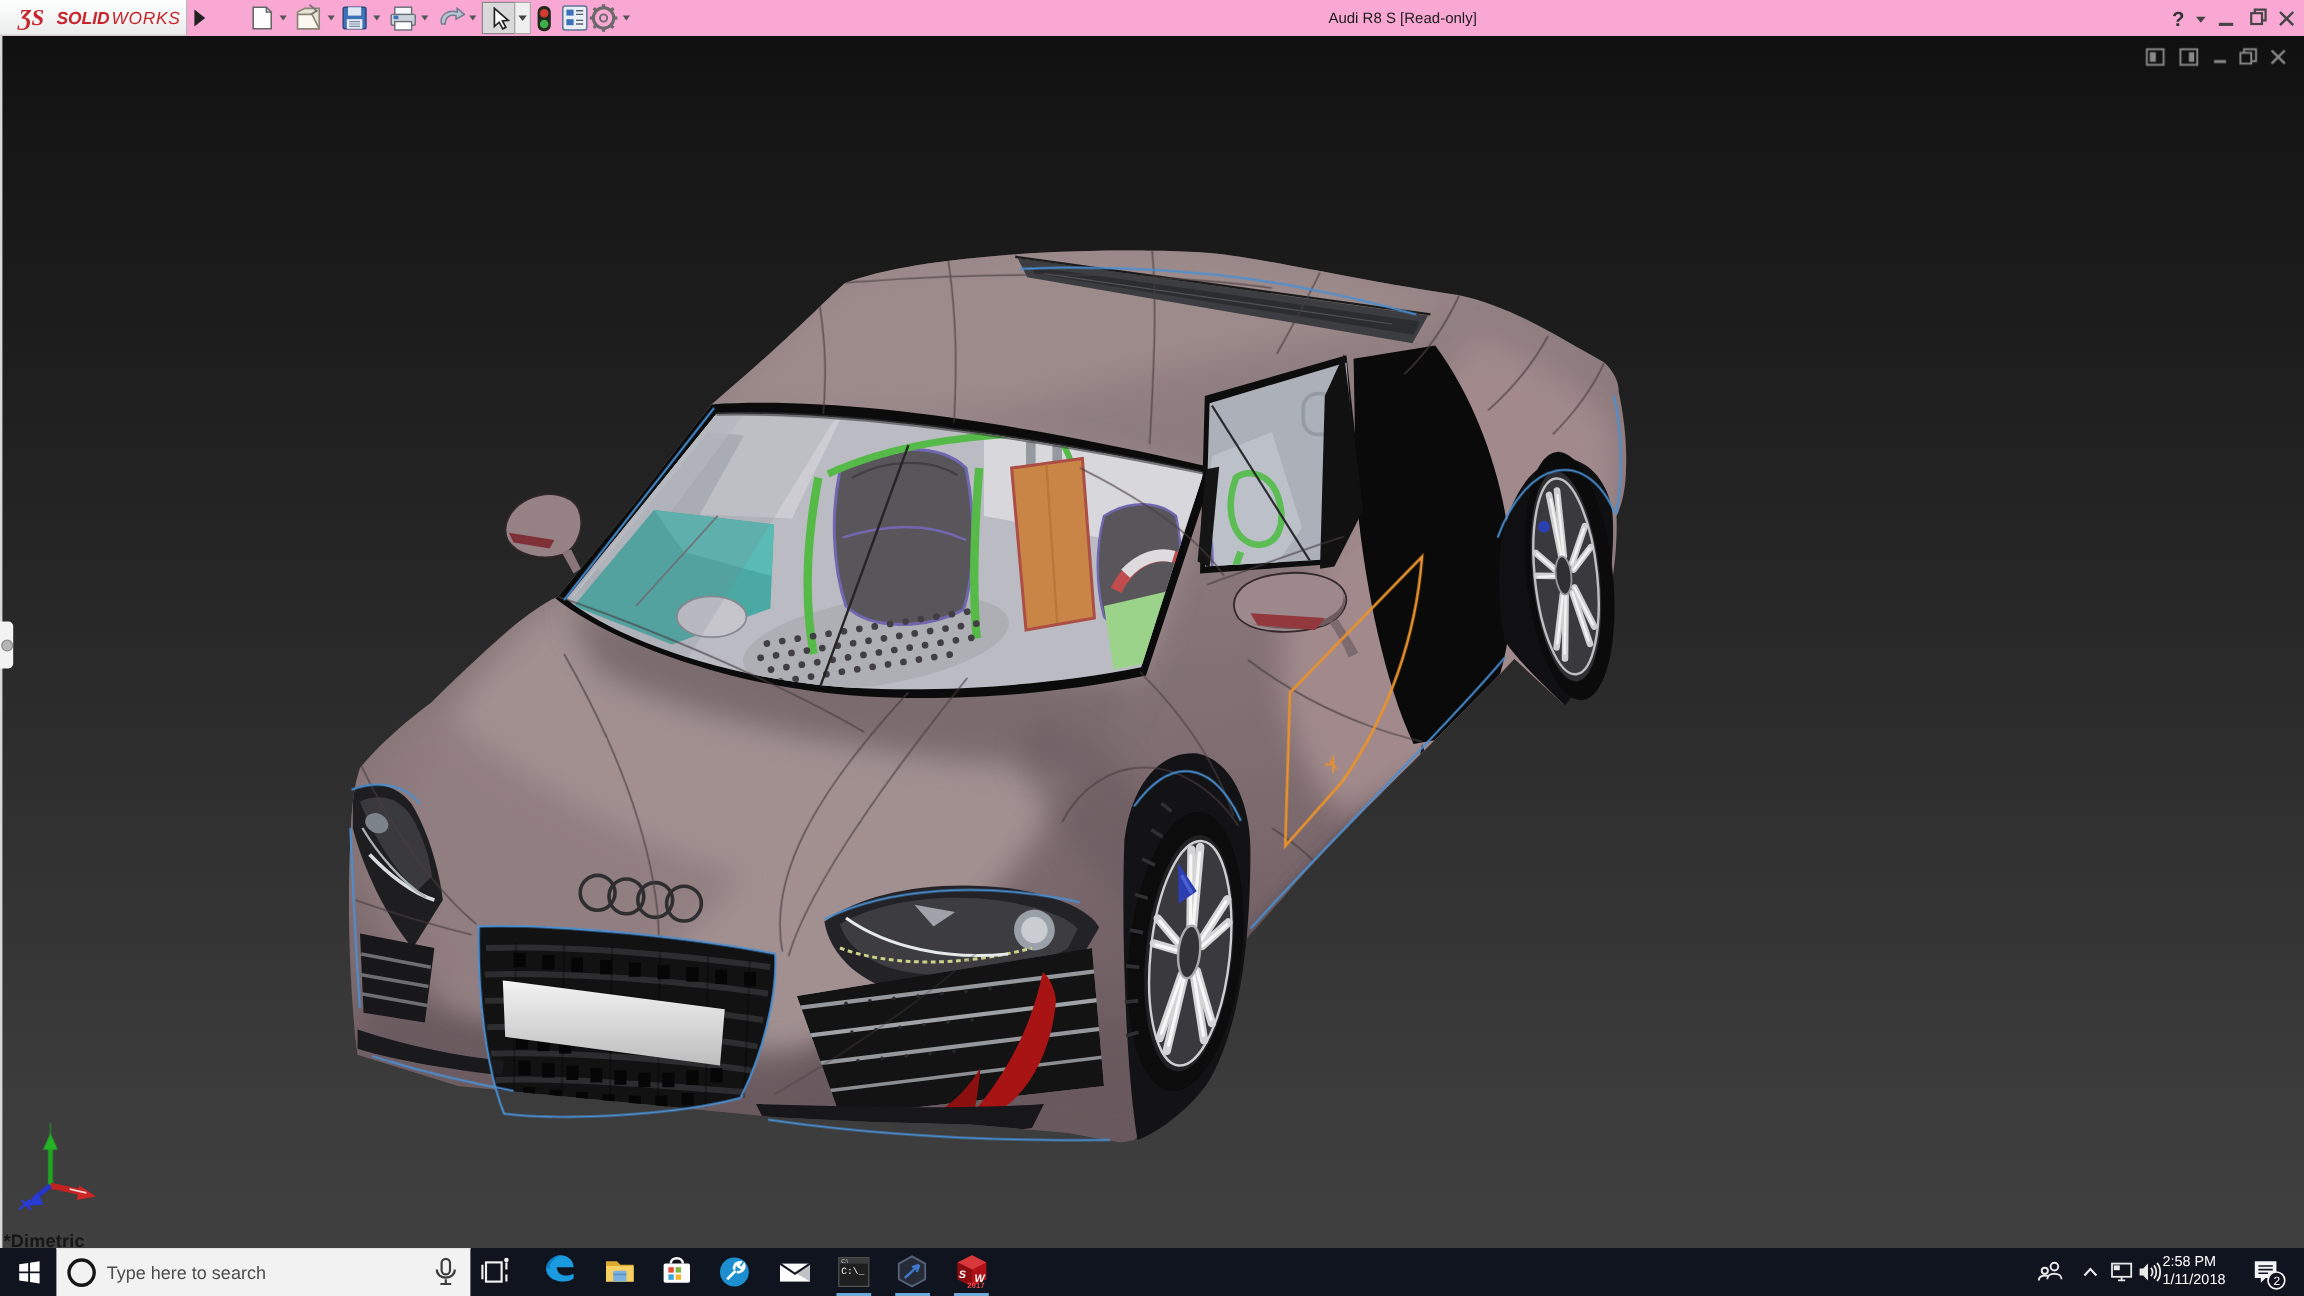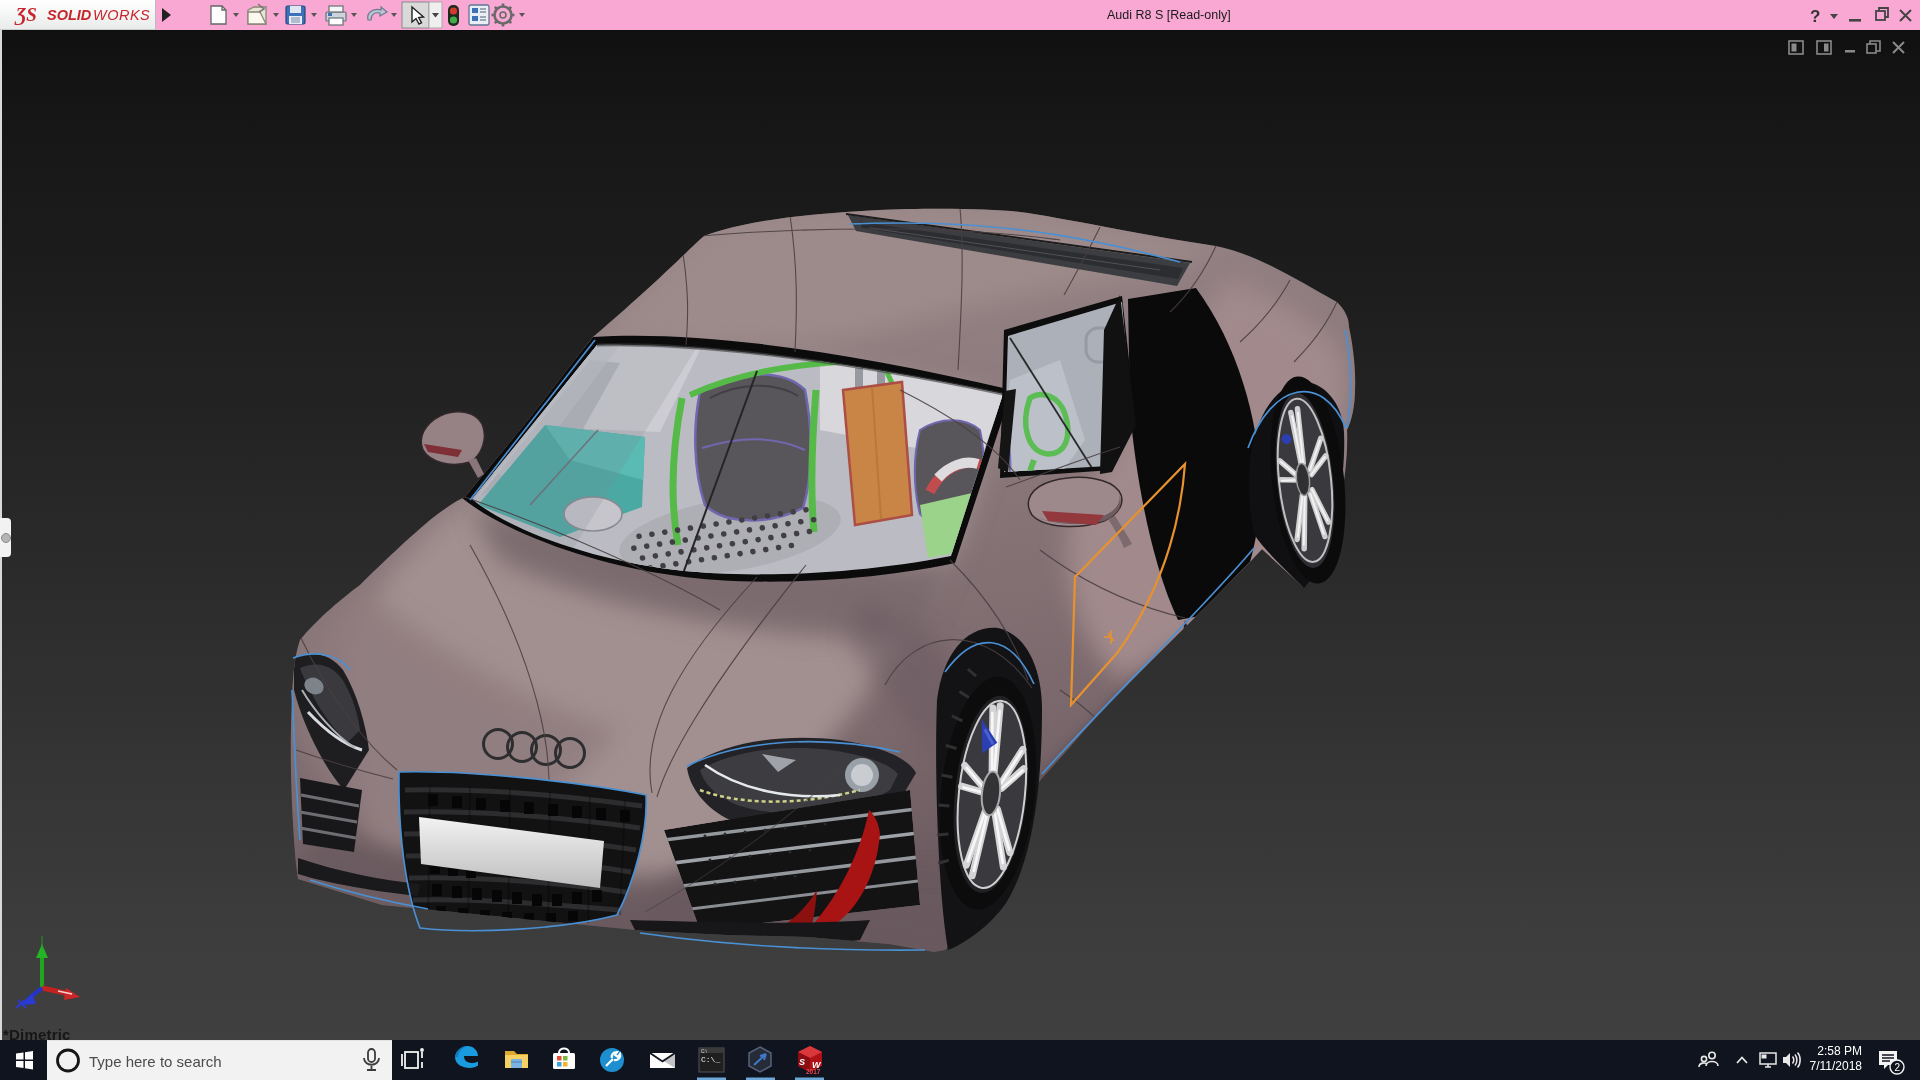--- a/index.html
+++ b/index.html
@@ -15,21 +15,21 @@
   #dimetric { position:absolute; left:3px; top:996px; color:#161616; font-size:15px; font-weight:bold; letter-spacing:0.2px;}
   #lefttab { position:absolute; left:0; top:488px; width:11px; height:39px; background:#f2f2f2; border-radius:0 4px 4px 0; }
   #lefttab:after { content:""; position:absolute; left:1px; top:15px; width:8px; height:8px; border-radius:50%; background:#b5b5b5; border:1px solid #8a8a8a;}
   #leftedge { position:absolute; left:0; top:0; width:2px; height:1010px; background:#d9d9d9; }
   #taskbar { position:absolute; left:0; top:1040px; width:1920px; height:50px;
     background:#10141f; z-index:30; }
   #searchbox { position:absolute; left:47px; top:0; width:345px; height:40px;
     background:#f2f2f2; border-top:1px solid #e5e5e5; }
   #searchtext { position:absolute; left:42px; top:12px; font-size:15px; color:#4c4c4c; }
   .tray-time { position:absolute; right:58px; top:4px; width:60px; color:#fff;
-    font-size:12px; text-align:right; line-height:15px; }
+    font-size:12px; text-align:left; line-height:15px; }
   #title-text { position:absolute; left:1107px; top:8px; font-size:12.5px; color:#1a1a1a;text-align:right; }
 </style>
 </head>
 <body>
 
 <div id="viewport">
   <svg id="carsvg" viewBox="0 0 1920 1080" width="1920" height="1080">
     <defs>
       <linearGradient id="bodyG" x1="0" y1="0" x2="0.25" y2="1">
         <stop offset="0" stop-color="#9d8a8c"></stop>
@@ -638,21 +638,21 @@
   </svg>
   <div id="title-text">Audi R8 S [Read-only]</div>
 </div>
 
 <div id="taskbar">
   <div id="searchbox">
     <div id="searchtext">Type here to search</div>
   </div>
   <div class="tray-time">
       <div>2:58 PM</div>
-      <div>7/11/2018</div>
+      <div>1/11/2018</div>
     </div>
   <svg width="1920" height="40" viewBox="0 0 1920 40" style="position:absolute;left:0;top:0">
 
     <g fill="#fefefe">
       <path d="M16,13.5 L23.5,12.4 L23.5,19.5 L16,19.5 Z"></path>
       <path d="M25,12.2 L33,11 L33,19.5 L25,19.5 Z"></path>
       <path d="M16,21 L23.5,21 L23.5,28.1 L16,27 Z"></path>
       <path d="M25,21 L33,21 L33,29.5 L25,28.3 Z"></path>
     </g>
 

